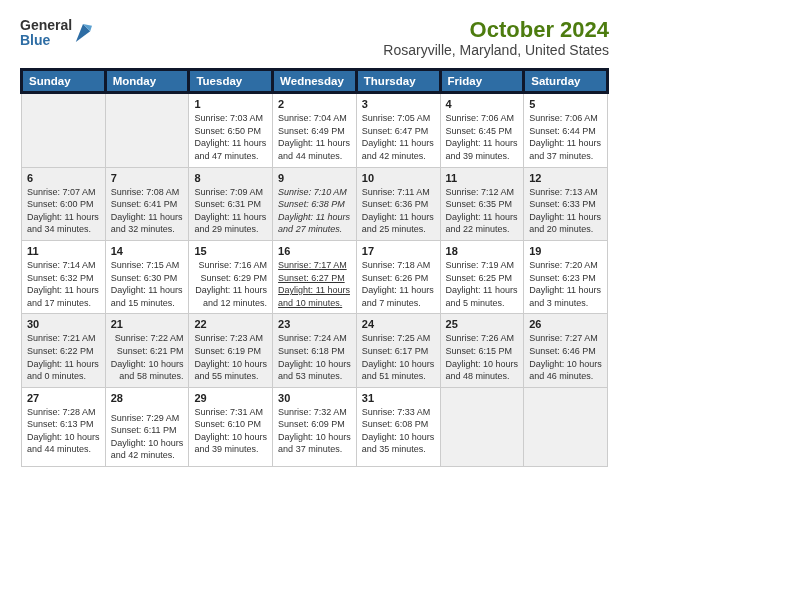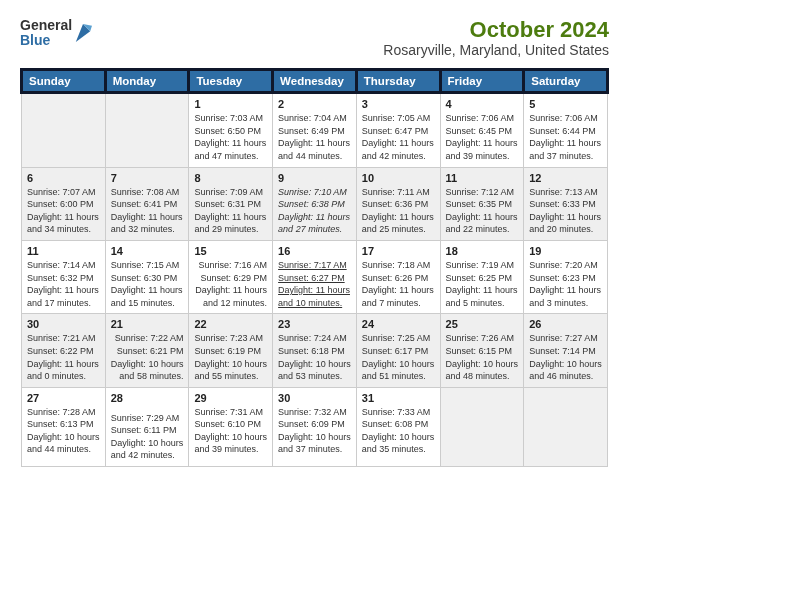--- a/index.html
+++ b/index.html
@@ -286,21 +286,21 @@
           </td>
           <td style="background-color: rgb(239, 239, 239);">
             <div class="day-num">25</div>
             <div class="day-detail" style="white-space: pre-line;">Sunrise: 7:26 AM
 Sunset: 6:15 PM
 Daylight: 10 hours and 48 minutes.</div>
           </td>
           <td style="background-color: rgb(239, 239, 239);">
             <div class="day-num">26</div>
             <div class="day-detail" style="white-space: pre-line;">Sunrise: 7:27 AM
-Sunset: 7:14 PM
+Sunset: 6:46 PM
 Daylight: 10 hours and 46 minutes.</div>
           </td>
         </tr>
         <tr>
           <td style="background-color: rgb(255, 255, 255);">
             <div class="day-num">27</div>
             <div class="day-detail" style="white-space: pre-line;">Sunrise: 7:28 AM
 Sunset: 6:13 PM
 Daylight: 10 hours and 44 minutes.</div>
           </td>

